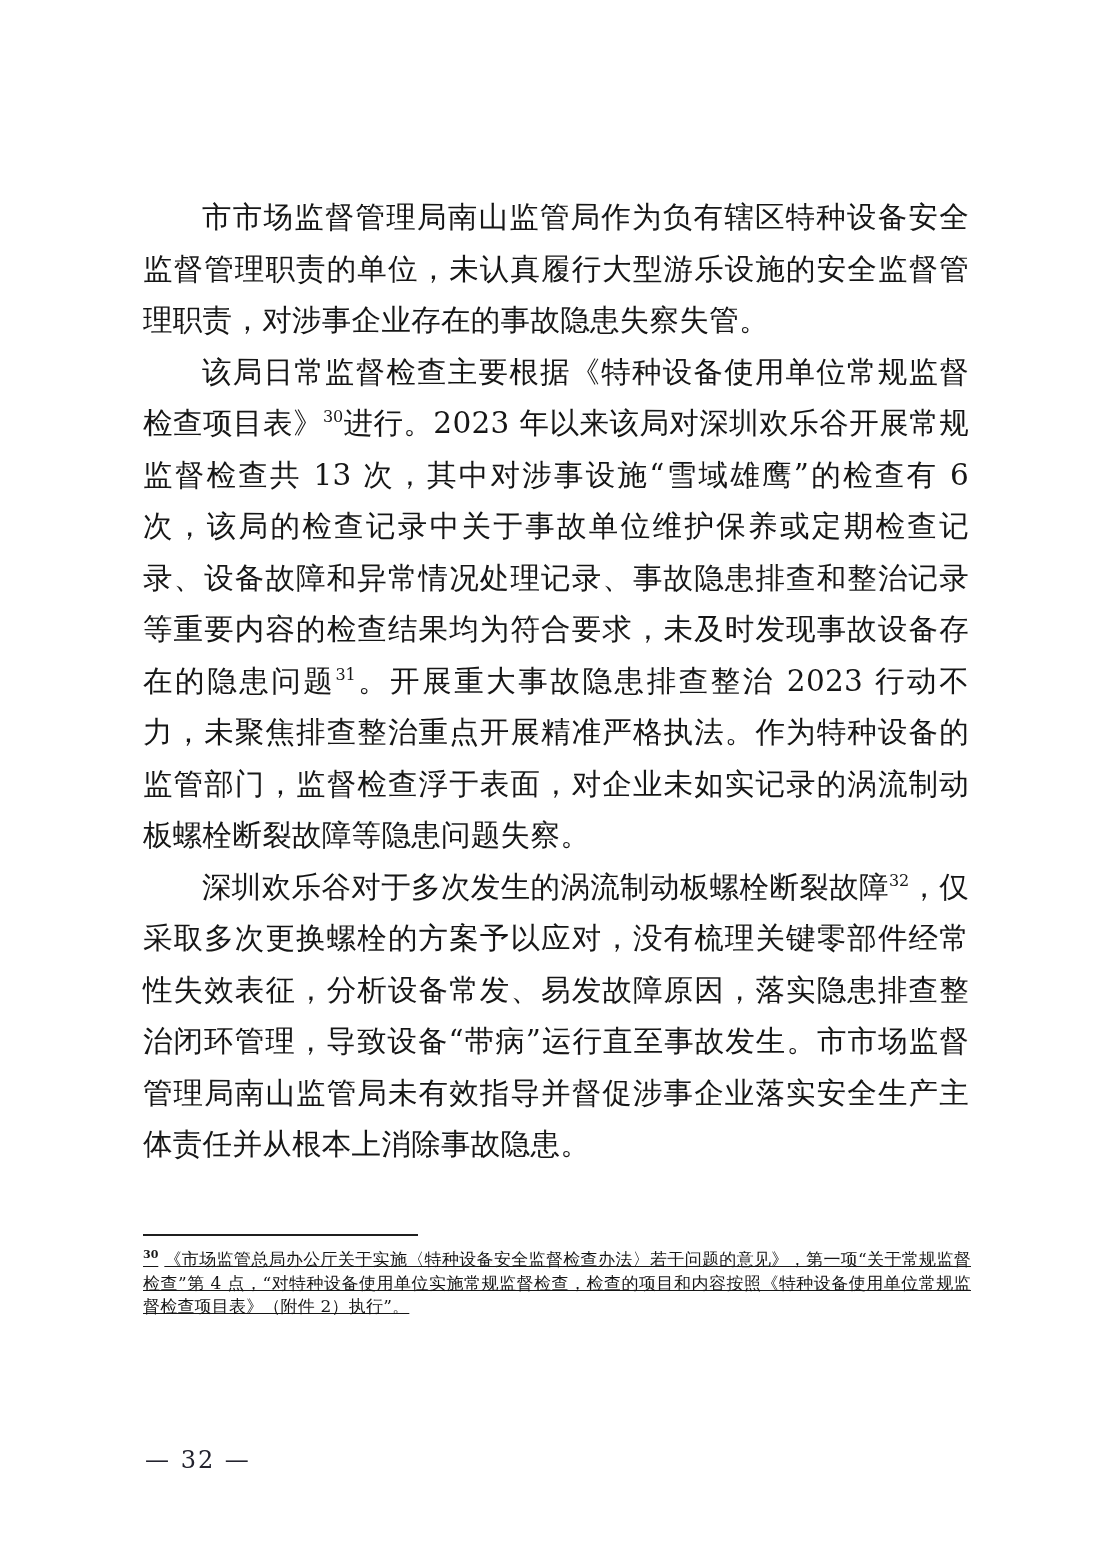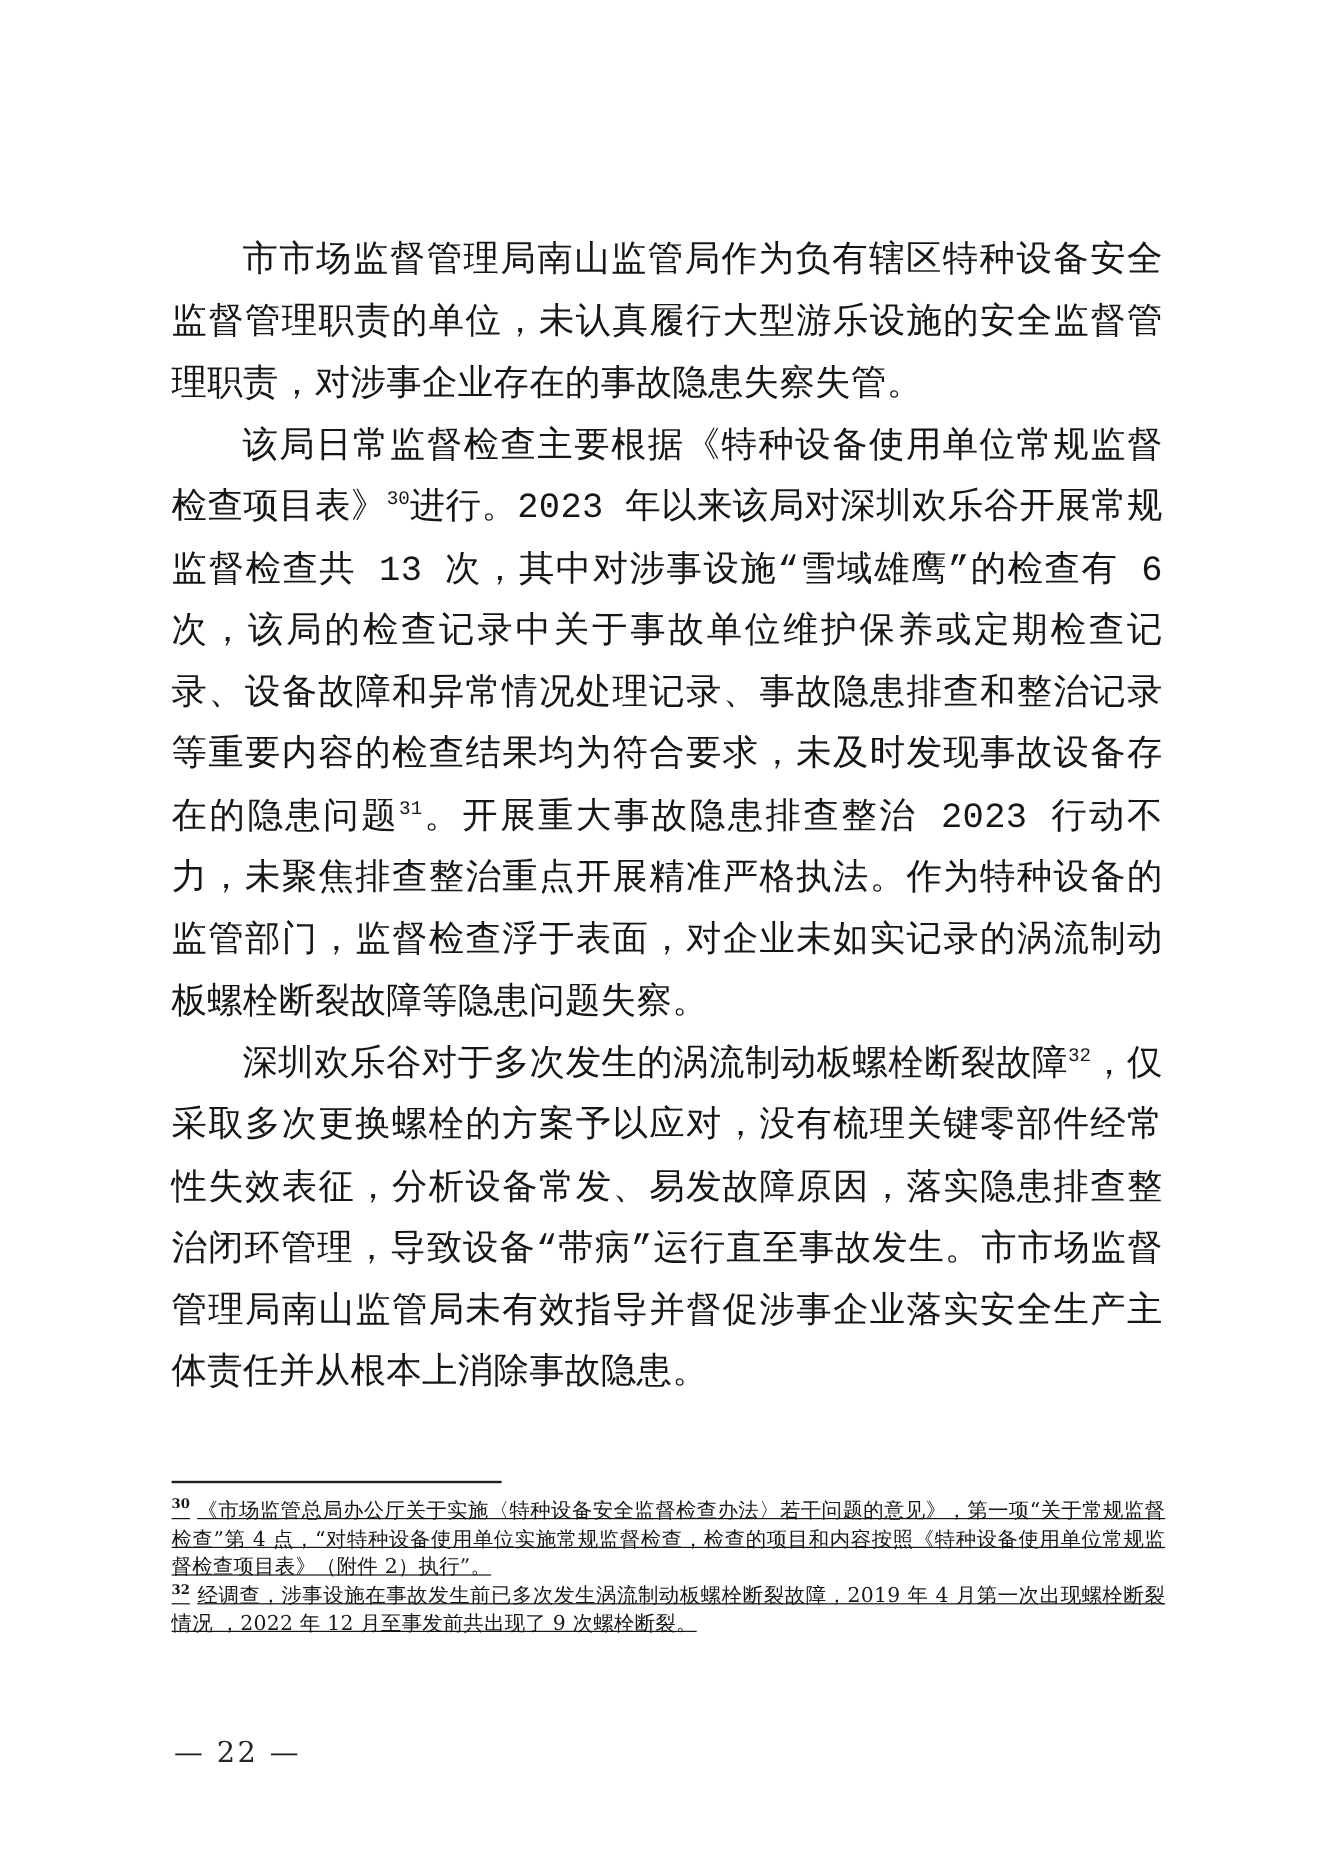--- a/index.html
+++ b/index.html
@@ -27,21 +27,20 @@
     width: 826px;
   }
   .body-text p {
     margin: 0;
     font-size: 29.5px;
     line-height: 51.5px;
     text-align: justify;
     text-indent: 2em;
     letter-spacing: 0.3px;
     word-break: break-all;
-    font-family: Liberation Mono, monospace;
   }
   .body-text sup.fn-ref {
     font-size: 16px;
     line-height: 0;
     vertical-align: super;
     letter-spacing: 0;
   }
   
   .footnote-rule {
     position: absolute;
@@ -94,20 +93,19 @@
   <main class="body-text" id="paragraphs-container">
       <p>市市场监督管理局南山监管局作为负有辖区特种设备安全监督管理职责的单位，未认真履行大型游乐设施的安全监督管理职责，对涉事企业存在的事故隐患失察失管。</p>
       <p>该局日常监督检查主要根据《特种设备使用单位常规监督检查项目表》<sup class="fn-ref">30</sup>进行。2023 年以来该局对深圳欢乐谷开展常规监督检查共 13 次，其中对涉事设施“雪域雄鹰”的检查有 6 次，该局的检查记录中关于事故单位维护保养或定期检查记录、设备故障和异常情况处理记录、事故隐患排查和整治记录等重要内容的检查结果均为符合要求，未及时发现事故设备存在的隐患问题<sup class="fn-ref">31</sup>。开展重大事故隐患排查整治 2023 行动不力，未聚焦排查整治重点开展精准严格执法。作为特种设备的监管部门，监督检查浮于表面，对企业未如实记录的涡流制动板螺栓断裂故障等隐患问题失察。</p>
       <p>深圳欢乐谷对于多次发生的涡流制动板螺栓断裂故障<sup class="fn-ref">32</sup>，仅采取多次更换螺栓的方案予以应对，没有梳理关键零部件经常性失效表征，分析设备常发、易发故障原因，落实隐患排查整治闭环管理，导致设备“带病”运行直至事故发生。市市场监督管理局南山监管局未有效指导并督促涉事企业落实安全生产主体责任并从根本上消除事故隐患。</p>
     </main>
 
   <div class="footnote-rule"></div>
 
   <section class="footnotes" id="footnotes-container">
       <p class="footnote"><sup class="fn-marker">30</sup>《市场监管总局办公厅关于实施〈特种设备安全监督检查办法〉若干问题的意见》，第一项“关于常规监督检查”第 4 点，“对特种设备使用单位实施常规监督检查，检查的项目和内容按照《特种设备使用单位常规监督检查项目表》（附件 2）执行”。</p>
-      <p class="footnote"><sup class="fn-marker">32</sup>经调查，涉事设施在事故发生前已多次发生涡流制动板螺栓断裂故障，2019 年 4 月第一次出现螺栓断裂情况 ，2022 年 12 月至事发前共出现了 9 次螺栓断裂。</p>
     </section>
 
   <footer class="page-footer">
-    <span>— 22 —</span>
+    <span>— 32 —</span>
   </footer>
 
 </div>
 
 </body></html>

